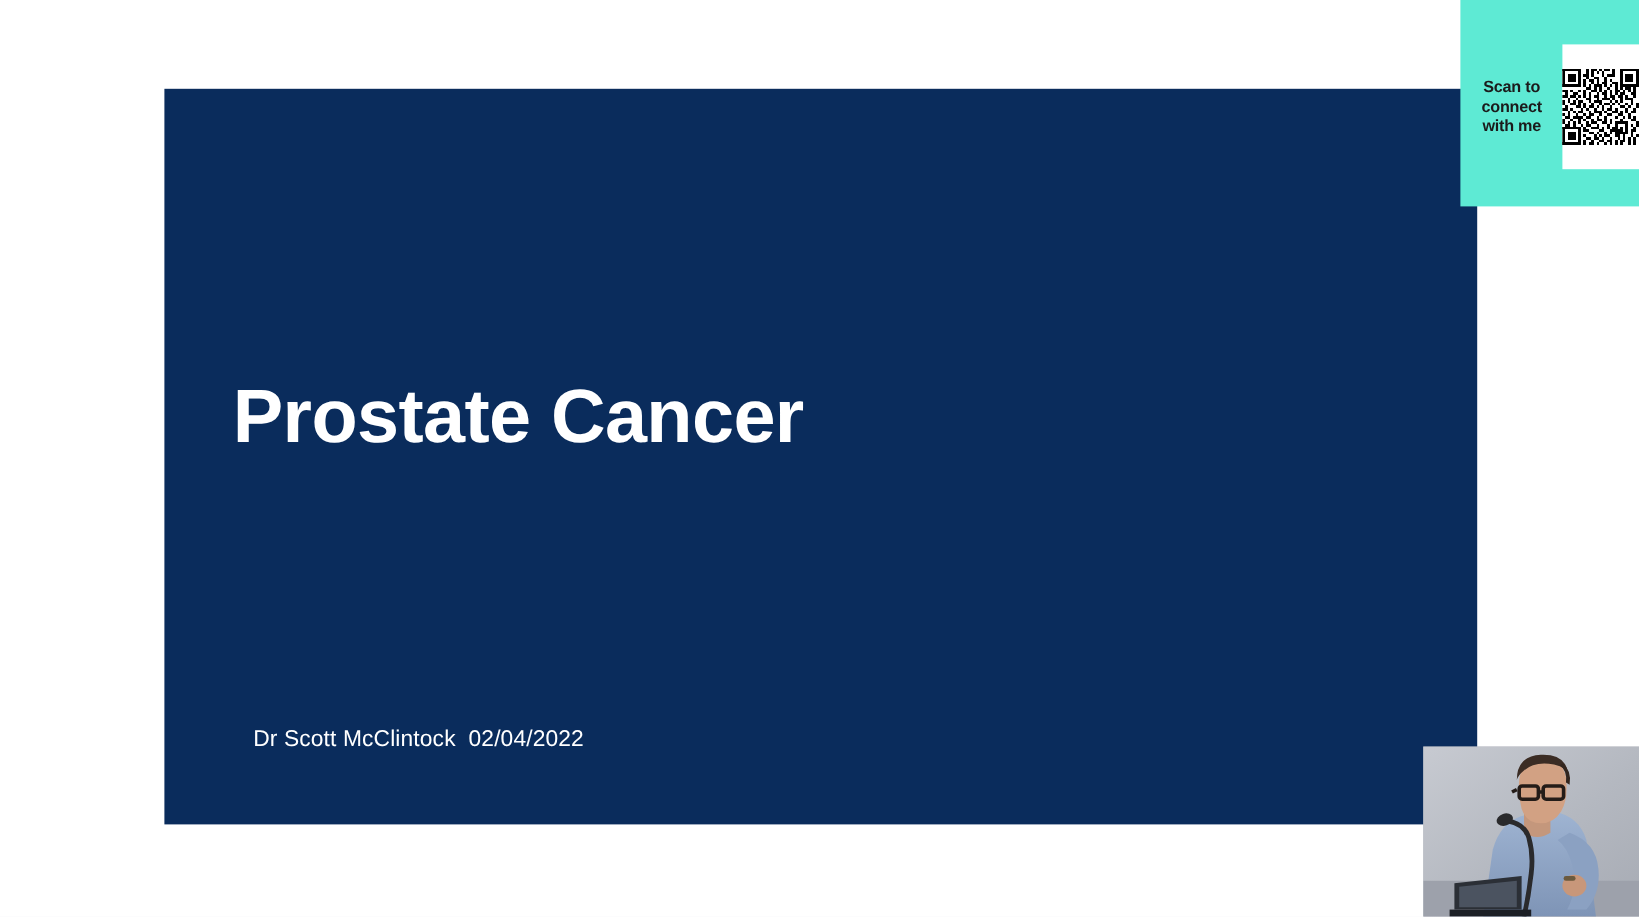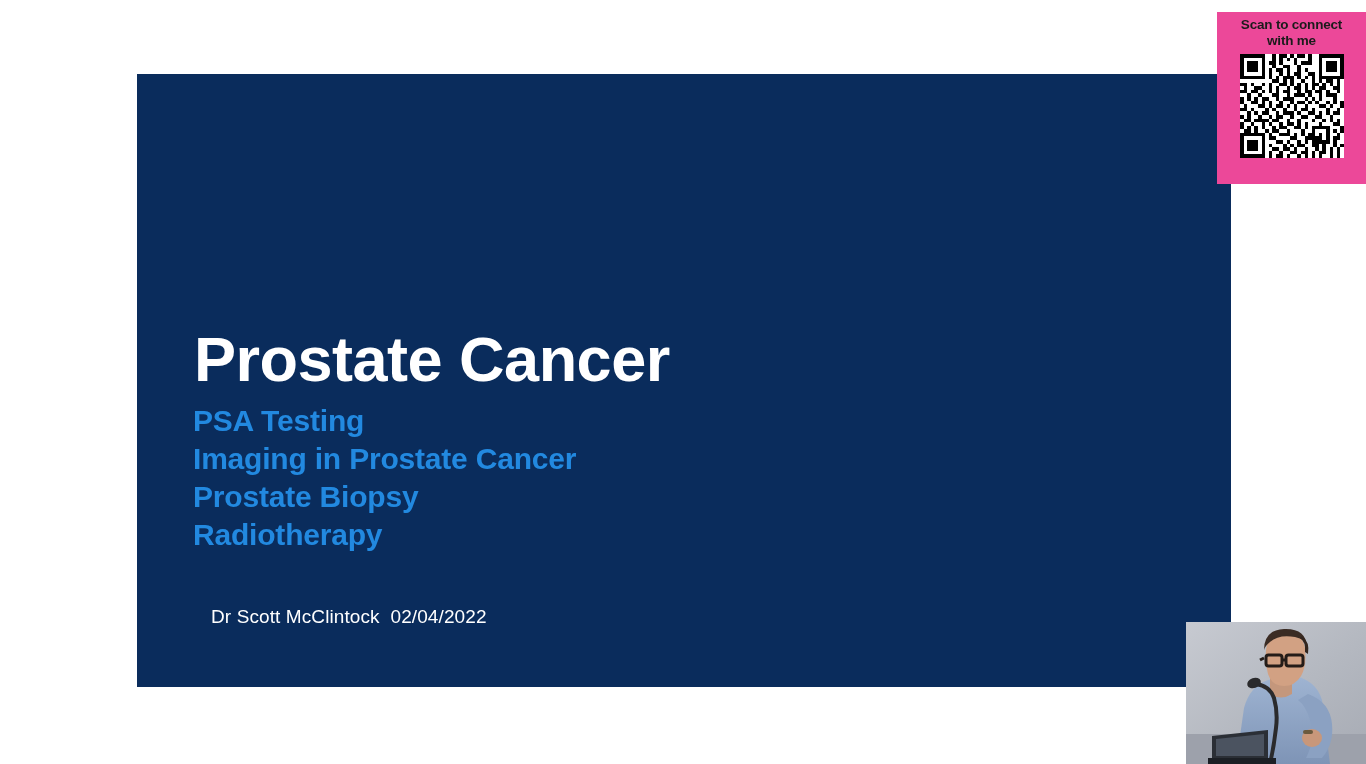--- a/index.html
+++ b/index.html
@@ -27,21 +27,21 @@
     width: 1094px;
     height: 613px;
     background: #0a2c5c;
     box-shadow: -1px 0 0 rgba(255,255,255,0.55), 0 1px 0 rgba(255,255,255,0.35);
     overflow: hidden;
   }
 
   .slide-title {
     position: absolute;
     left: 57px;
-    top: 254px;
+    top: 242px;
     color: #ffffff;
     font-size: 63px;
     font-weight: bold;
     letter-spacing: -0.5px;
     line-height: 1;
     white-space: nowrap;
   }
 
   .subtitle-list {
     position: absolute;
@@ -67,26 +67,26 @@
     font-size: 19px;
     font-weight: normal;
     white-space: pre;
     letter-spacing: 0.1px;
   }
 
   
   .qr-panel {
     position: absolute;
     left: 1217px;
-    top: 12px;
+    top: 0px;
     width: 149px;
     height: 172px;
-    background: #ec4899;
+    background: #5eead4;
     display: flex;
-    flex-direction: column;
+    flex-direction: row;
     align-items: center;
   }
 
   .qr-caption {
     margin-top: 5px;
     width: 140px;
     text-align: center;
     color: #1b1b1b;
     font-size: 13.5px;
     font-weight: bold;
@@ -117,26 +117,20 @@
 </style>
 </head>
 <body>
 
 <div id="stage">
 
   <div class="slide">
 
     <div class="slide-title">Prostate Cancer</div>
 
-    <ul class="subtitle-list">
-      <li class="subtitle-line">PSA Testing</li>
-      <li class="subtitle-line">Imaging in Prostate Cancer</li>
-      <li class="subtitle-line">Prostate Biopsy</li>
-      <li class="subtitle-line">Radiotherapy</li>
-    </ul>
 
     <div class="byline">Dr Scott McClintock  02/04/2022</div>
   </div>
 
   <div class="qr-panel">
     <div class="qr-caption">
       <div>Scan to connect</div>
       <div>with me</div>
     </div>
 

